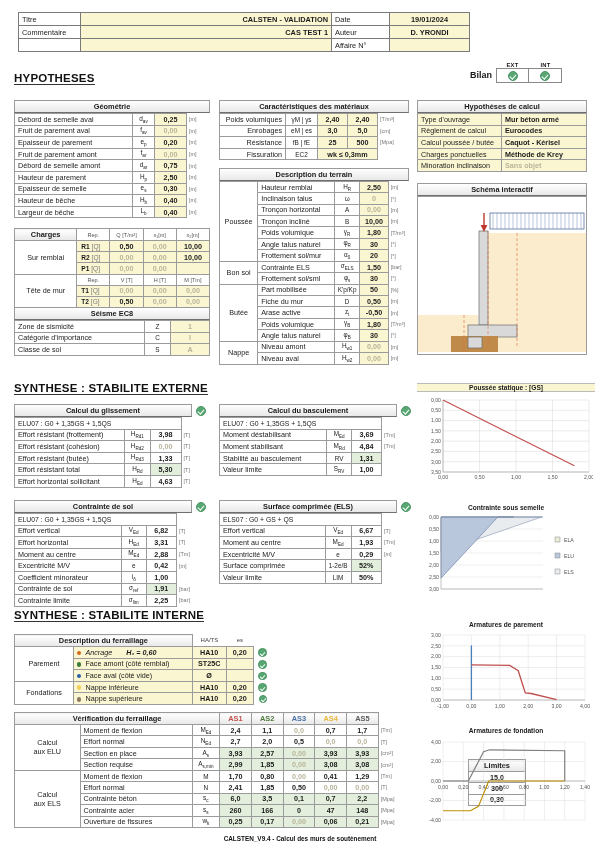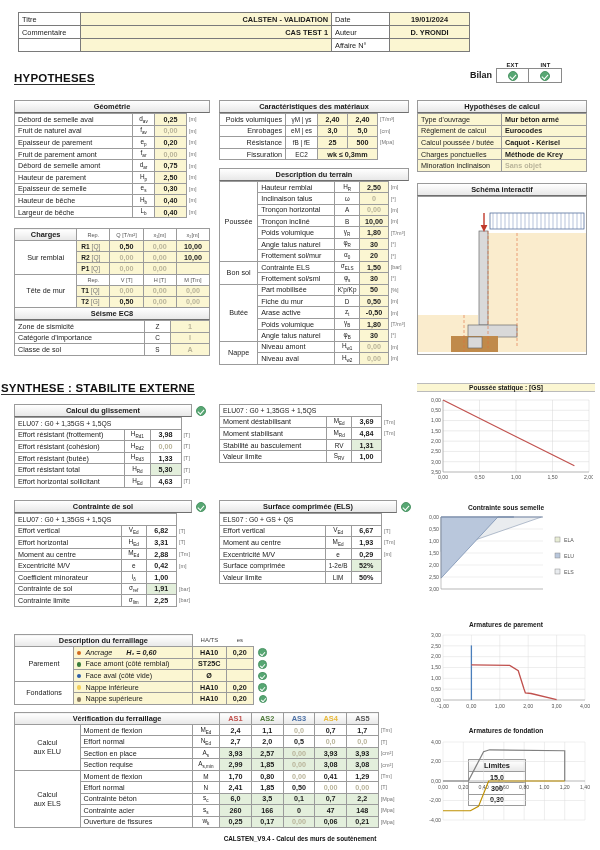--- a/index.html
+++ b/index.html
@@ -177,21 +177,21 @@
     <div class="hdr">Géométrie</div>
     <table class="geo" style="width:196px;" id="tbl-geo">
     <tbody>
           <tr>
       <td class="lbl">Débord de semelle aval</td>
       <td class="sym">d<sub>av</sub></td>
       <td class="val ">0,25</td>
       <td class="unit" style="border:none;">[m]</td>
     </tr>
     <tr>
-      <td class="lbl">Fruit de naturel aval</td>
+      <td class="lbl">Fruit de parement aval</td>
       <td class="sym">f<sub>av</sub></td>
       <td class="val val0">0,00</td>
       <td class="unit" style="border:none;">[m]</td>
     </tr>
     <tr>
       <td class="lbl">Epaisseur de parement</td>
       <td class="sym">e<sub>p</sub></td>
       <td class="val ">0,20</td>
       <td class="unit" style="border:none;">[m]</td>
     </tr>
@@ -534,21 +534,21 @@
       <td class="lbl" style="background:#fbf6d2; font-weight:bold; ">Méthode de Krey</td>
     </tr>
     <tr>
       <td class="lbl" style="width:84px; background:#fbf6d2;">Minoration inclinaison</td>
       <td class="lbl" style="background:#fbf6d2; font-weight:bold; color:#b9b49a;">Sans objet</td>
     </tr>
         </tbody>
       </table>
   </div>
 
-  <div class="sect" style="left:1px; top:382px;">SYNTHESE : STABILITE EXTERNE</div>
+  <div class="sect" style="left:14px; top:382px;">SYNTHESE : STABILITE EXTERNE</div>
 
   <div class="panel" style="left:14px; top:404px; width:196px;">
     <div style="display:flex; align-items:center;">
       <div class="hdr" style="flex:1;">Calcul du glissement</div>
       <div style="width:18px; text-align:center;"><span class="chk"></span></div>
     </div>
     <table class="res" style="width:180px;" id="tbl-gli">
         <tbody>
           <tr>
       <td class="combo" colspan="3" style="background:#ffffff;">ELU07 : G0 + 1,35GS + 1,5QS</td>
@@ -581,20 +581,24 @@
       <td class="lbl" style="width:112px;">Effort horizontal sollicitant</td>
       <td class="sym" style="width:26px;">H<sub>Ed</sub></td>
       <td class="val" style="width:32px; background:#ffffff; ">4,63</td>
       <td class="unit" style="border:none;">[T]</td>
     </tr>
         </tbody>
       </table>
   </div>
 
   <div class="panel" style="left:219px; top:404px; width:196px;">
+    <div style="display:flex; align-items:center;">
+      <div class="hdr" style="flex:1;">Calcul du basculement</div>
+      <div style="width:18px; text-align:center;"><span class="chk"></span></div>
+    </div>
     <table class="res" style="width:180px;" id="tbl-bas">
         <tbody>
           <tr>
       <td class="combo" colspan="3" style="background:#ffffff;">ELU07 : G0 + 1,35GS + 1,5QS</td>
     </tr>
     <tr>
       <td class="lbl" style="width:112px;">Moment déstabilisant</td>
       <td class="sym" style="width:26px;">M<sub>Ed</sub></td>
       <td class="val" style="width:32px; background:#ffffff; ">3,69</td>
       <td class="unit" style="border:none;">[Tm]</td>
@@ -714,20 +718,21 @@
     <tr>
       <td class="lbl" style="width:112px;">Valeur limite</td>
       <td class="sym" style="width:26px;">LIM</td>
       <td class="val" style="width:32px; background:#ffffff; ">50%</td>
       <td class="unit" style="border:none;"></td>
     </tr>
         </tbody>
       </table>
   </div>
 
+  <div class="sect" style="left:14px; top:609px;">SYNTHESE : STABILITE INTERNE</div>
 
   <div class="panel" style="left:14px; top:634px; width:260px;">
     <table style="width:258px;" id="tbl-fer" class="fer">
         <tbody>
           <tr>
       <td class="hdr" colspan="2" style="border:1px solid #9b9b9b;">Description du ferraillage</td>
       <td class="sub" style="border:none; text-align:center; font-size:6px; color:#444; width:34px;">HA/TS</td>
       <td class="sub" style="border:none; text-align:center; font-size:6px; color:#444; width:28px;">es</td>
       <td style="border:none; width:18px;"></td>
     </tr>

